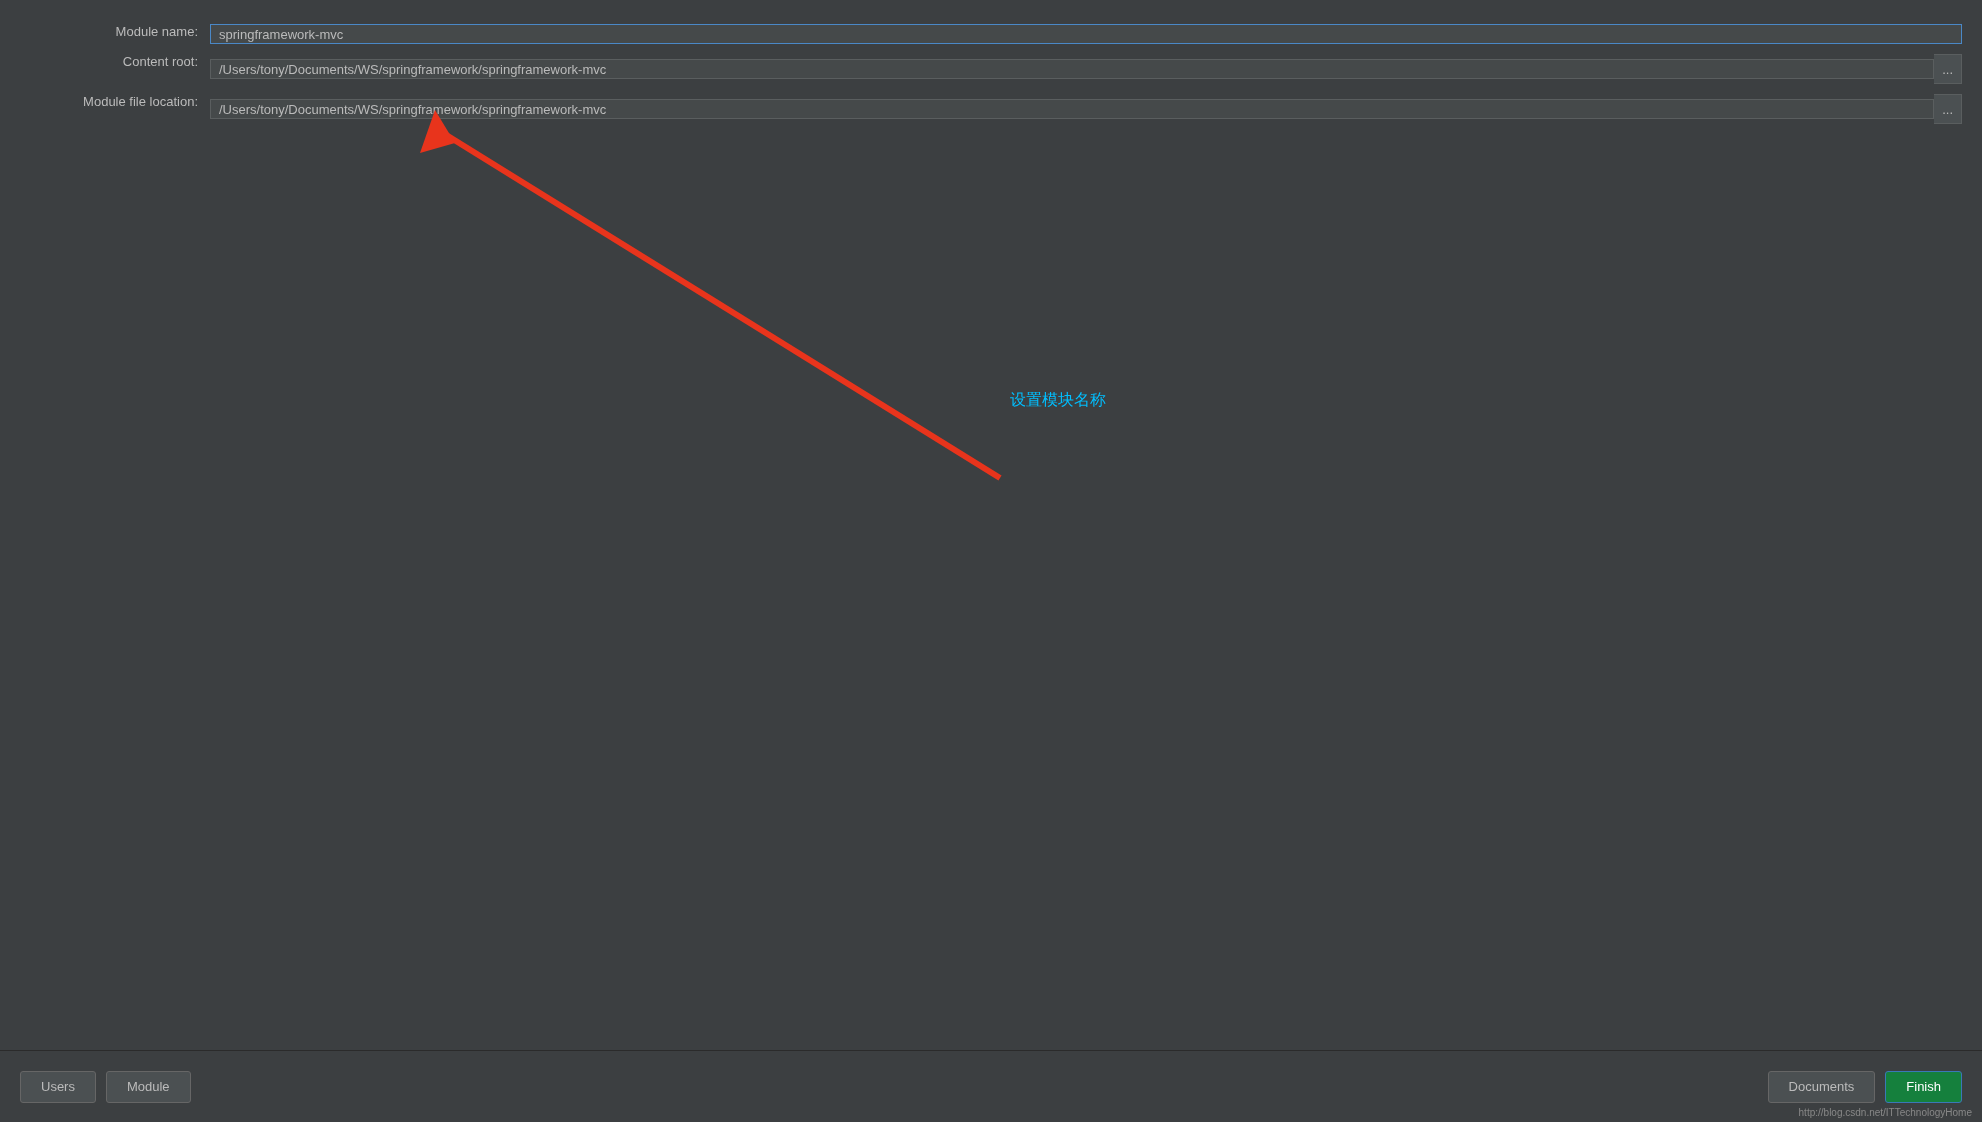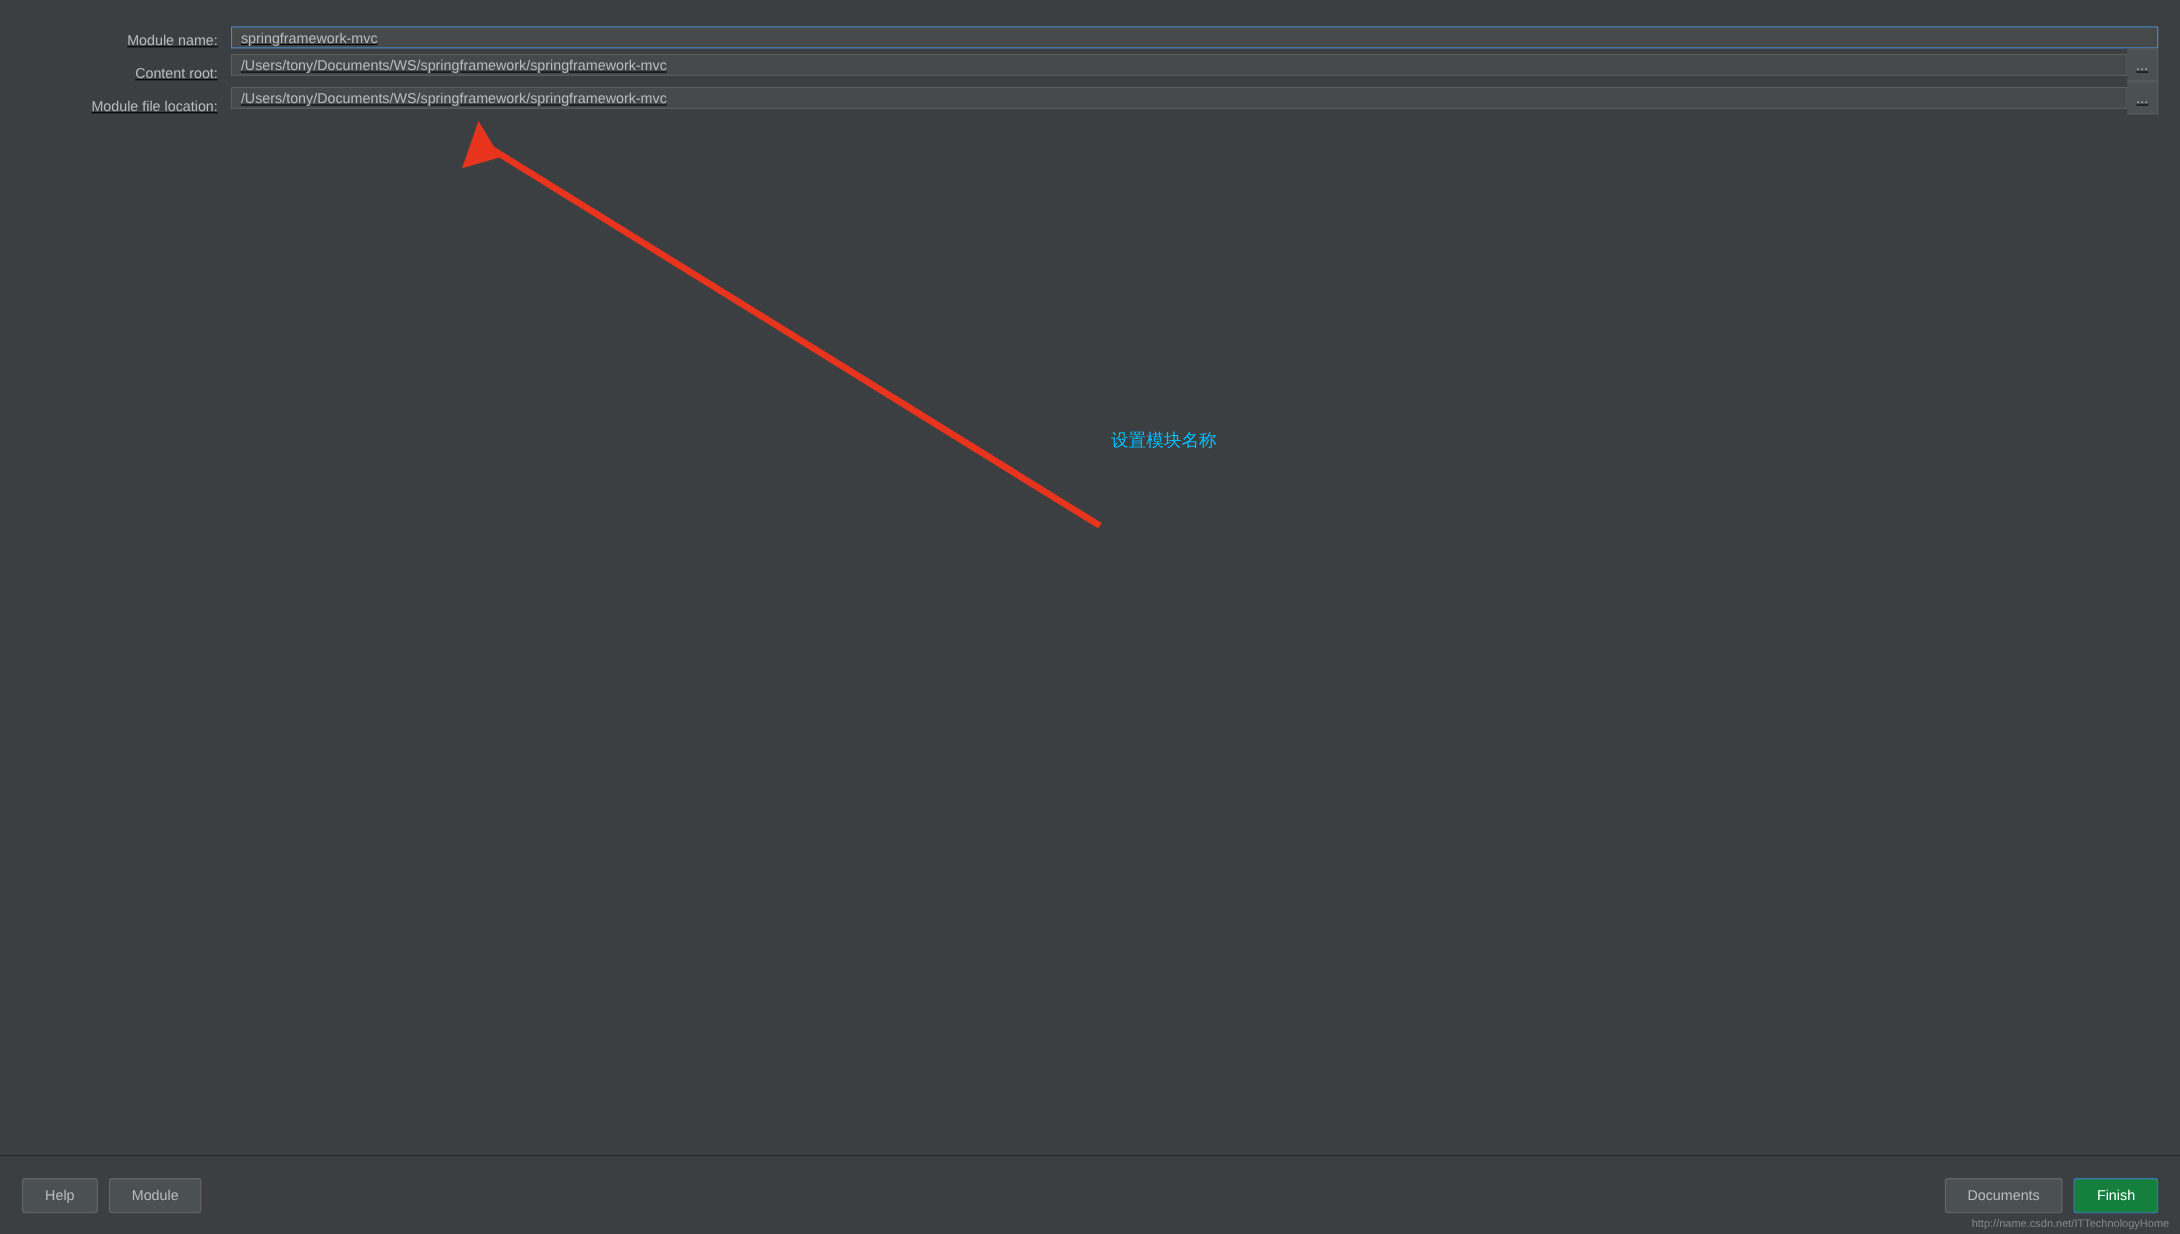--- a/index.html
+++ b/index.html
@@ -66,22 +66,22 @@
 
     .content-area {
       flex: 1;
       padding: 24px 20px 0 20px;
       display: flex;
       flex-direction: column;
     }
 
     .form-row {
       display: flex;
-      align-items: flex-end;
-      text-decoration: underline;
+      align-items: flex-start;
+      margin-bottom: 10px;
     }
 
     .form-label {
       color: #bbbbbb;
       font-size: 13px;
       min-width: 190px;
       text-align: right;
       padding-right: 12px;
       white-space: nowrap;
     }
@@ -233,23 +233,23 @@
 
     <line x1="435" y1="80" x2="1000" y2="430" stroke="#e8341c" stroke-width="6" marker-start="url(#arrowhead-start)"></line>
 
     <polygon points="435,62 420,105 455,95" fill="#e8341c"></polygon>
   </svg>
 
   <div class="annotation-text">设置模块名称</div>
 
   <div class="footer">
     <div class="footer-left">
-      <button class="footer-btn">Help</button>
+      <button class="footer-btn">Users</button>
       <button class="footer-btn">Module</button>
     </div>
     <div class="footer-right">
       <button class="footer-btn">Documents</button>
       <button class="footer-btn primary">Finish</button>
     </div>
   </div>
 
-  <div class="watermark">http://name.csdn.net/ITTechnologyHome</div>
+  <div class="watermark">http://blog.csdn.net/ITTechnologyHome</div>
 </div>
 
 </body></html>

